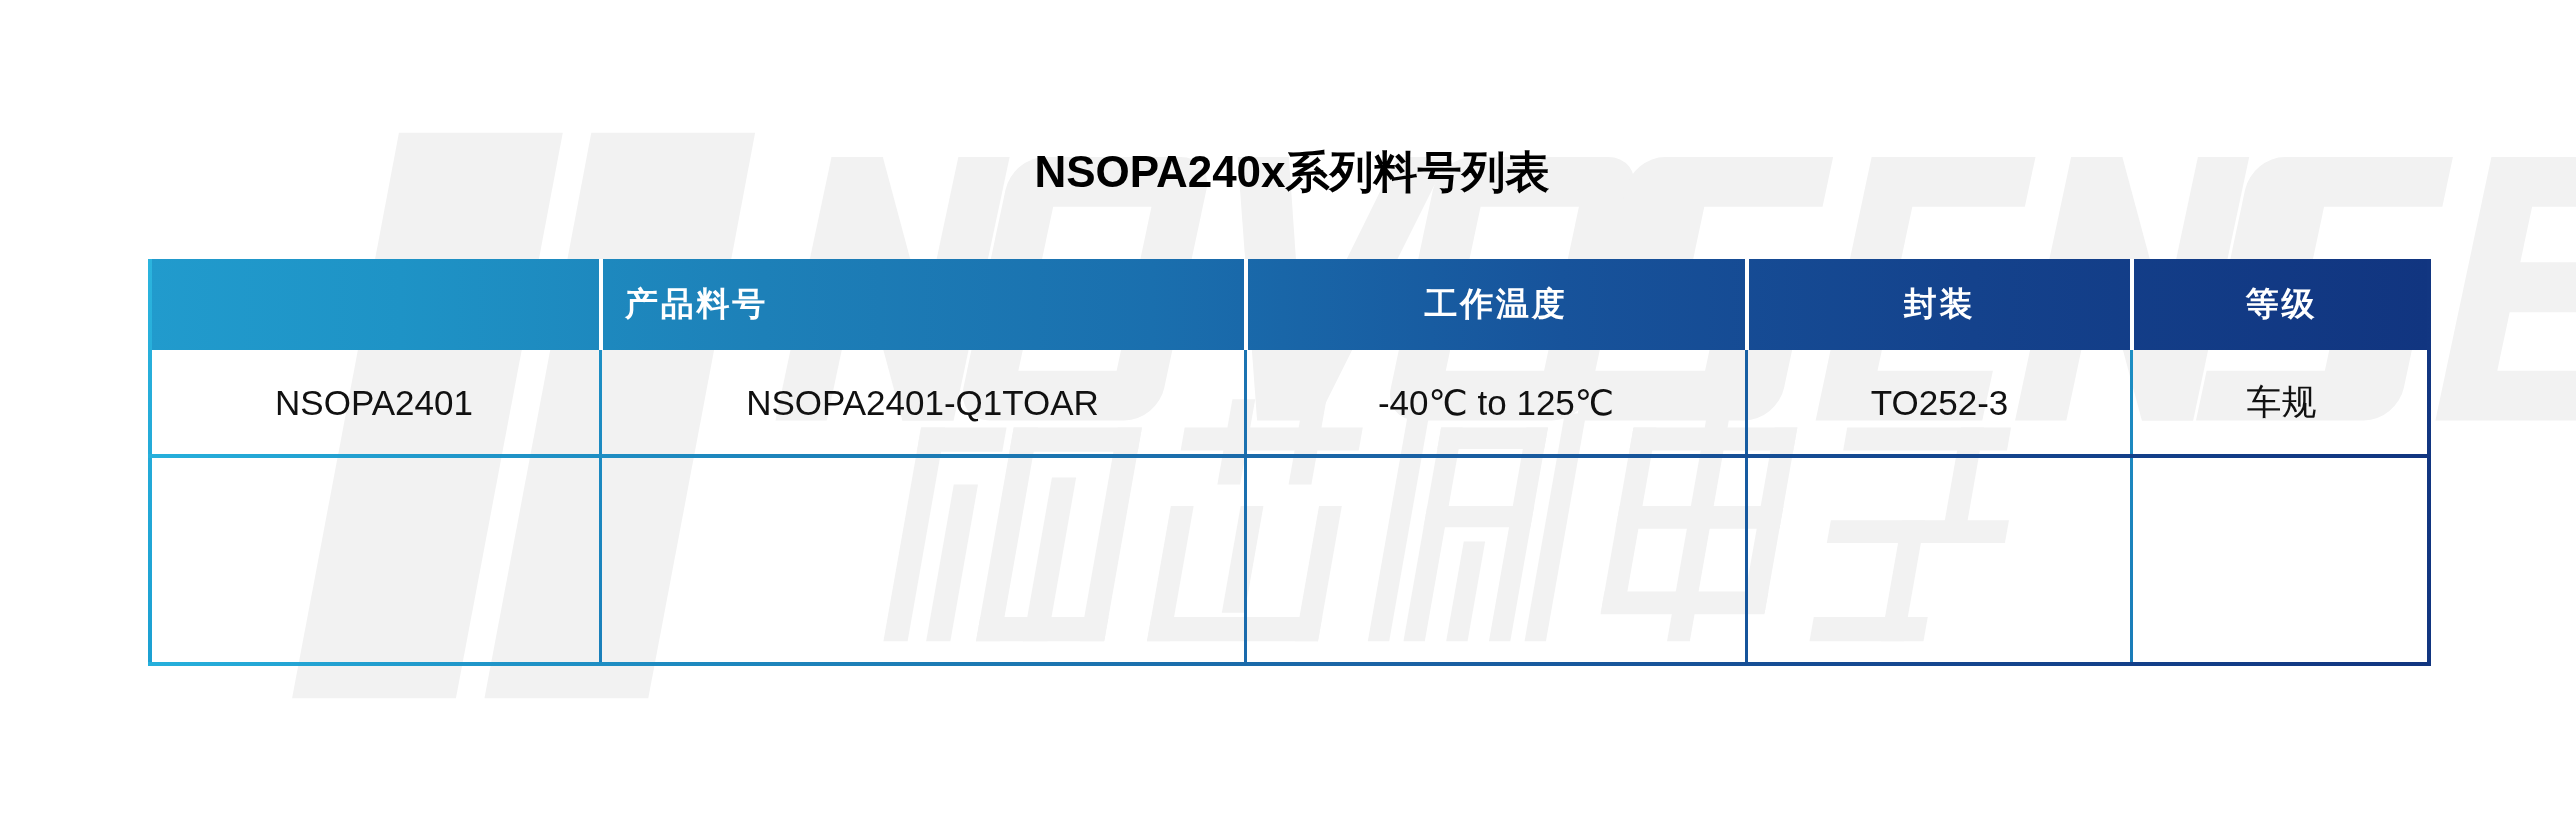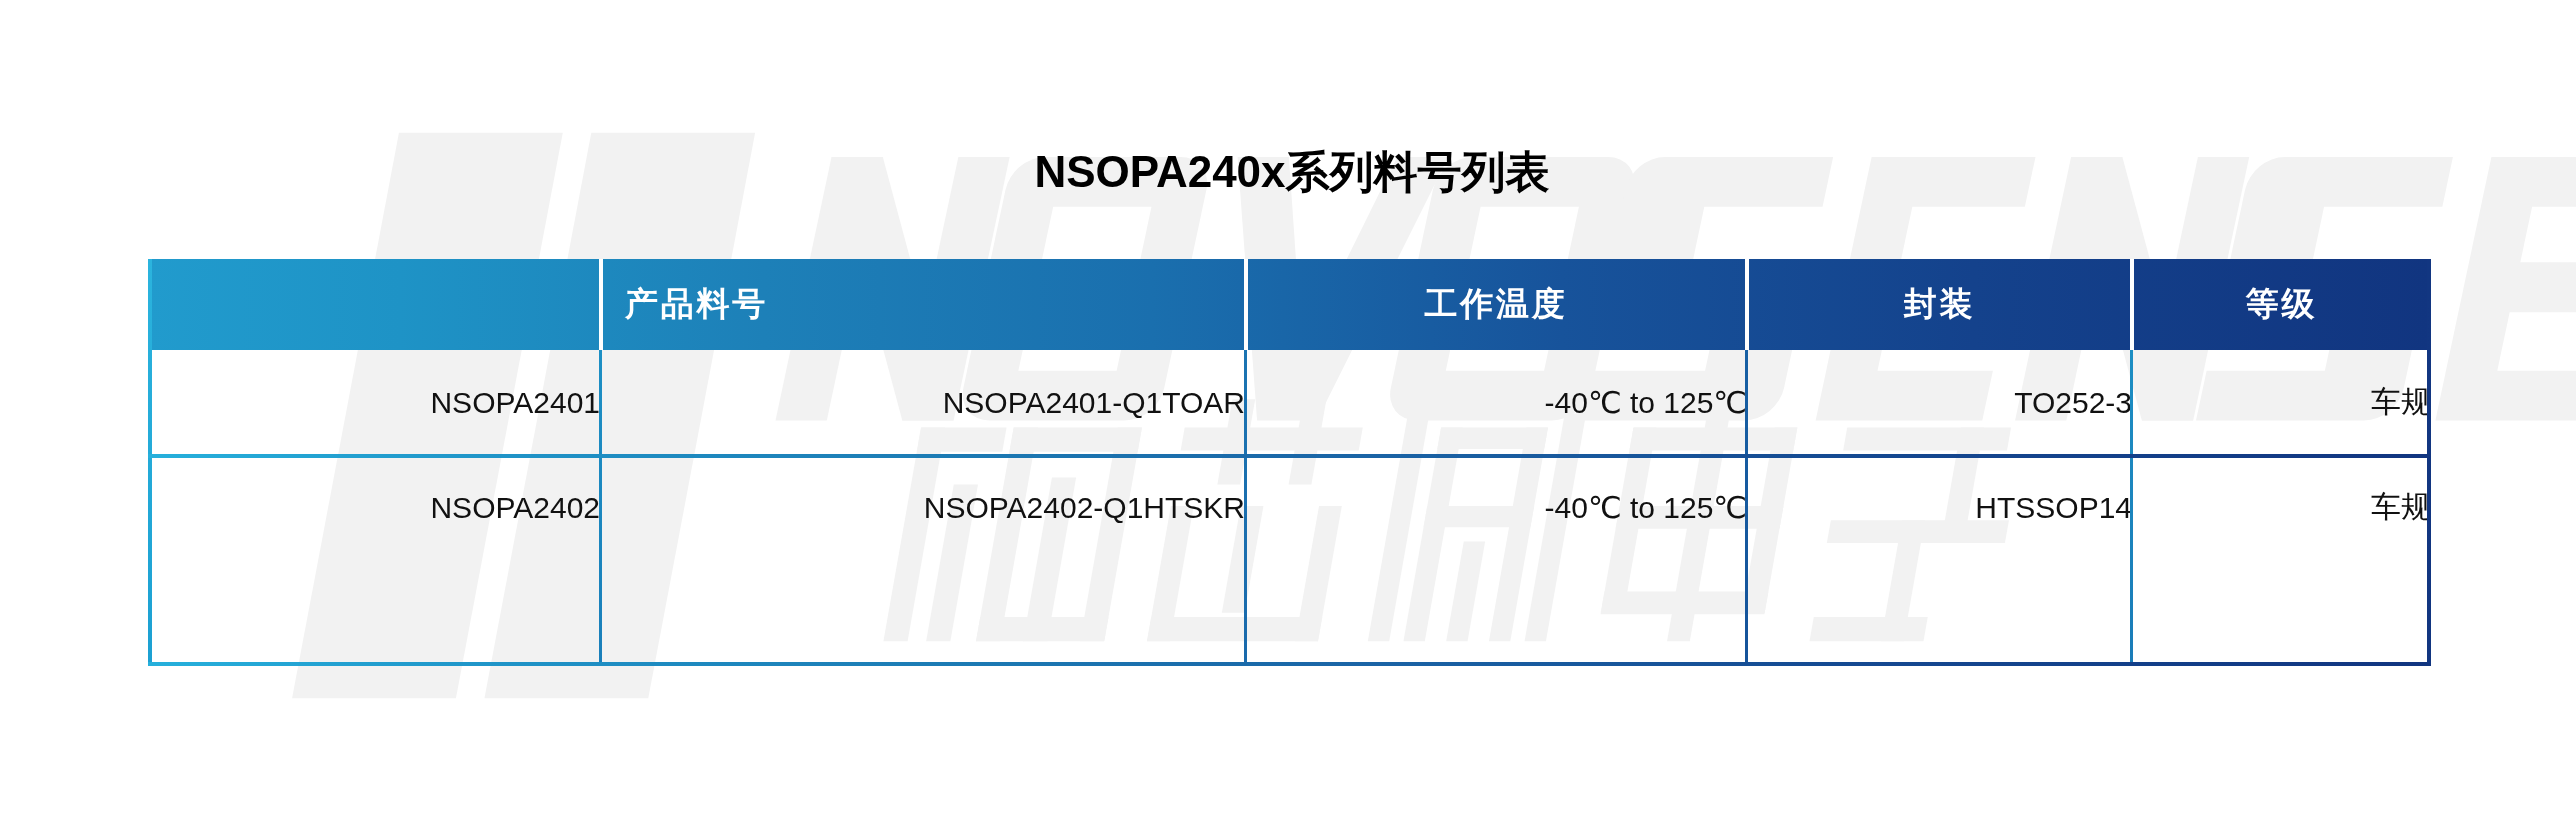--- a/index.html
+++ b/index.html
@@ -114,23 +114,23 @@
   #parts-table thead tr { position: relative; }
   #parts-table thead th > span {
     position: relative;
     z-index: 3;
     text-align: center;
   }
 
   #parts-table tbody td {
     height: 105px;
     padding: 0;
-    font-size: 30px;
+    font-size: 35px;
     color: #111111;
-    text-align: right;
+    text-align: center;
     vertical-align: middle;
     background: transparent;
     letter-spacing: 0px;
   }
 
   
   .body-rule {
     position: absolute;
     top: 350px;
     width: 2.8px;
@@ -294,24 +294,17 @@
       </tr>
     </thead>
     <tbody>
       <tr>
         <td>NSOPA2401</td>
         <td>NSOPA2401-Q1TOAR</td>
         <td>-40℃ to 125℃</td>
         <td>TO252-3</td>
         <td>车规</td>
       </tr>
-      <tr>
-        <td>NSOPA2402</td>
-        <td>NSOPA2402-Q1HTSKR</td>
-        <td>-40℃ to 125℃</td>
-        <td>HTSSOP14</td>
-        <td>车规</td>
-      </tr>
     </tbody>
   </table>
 
 </div>
 
 
 </body></html>

